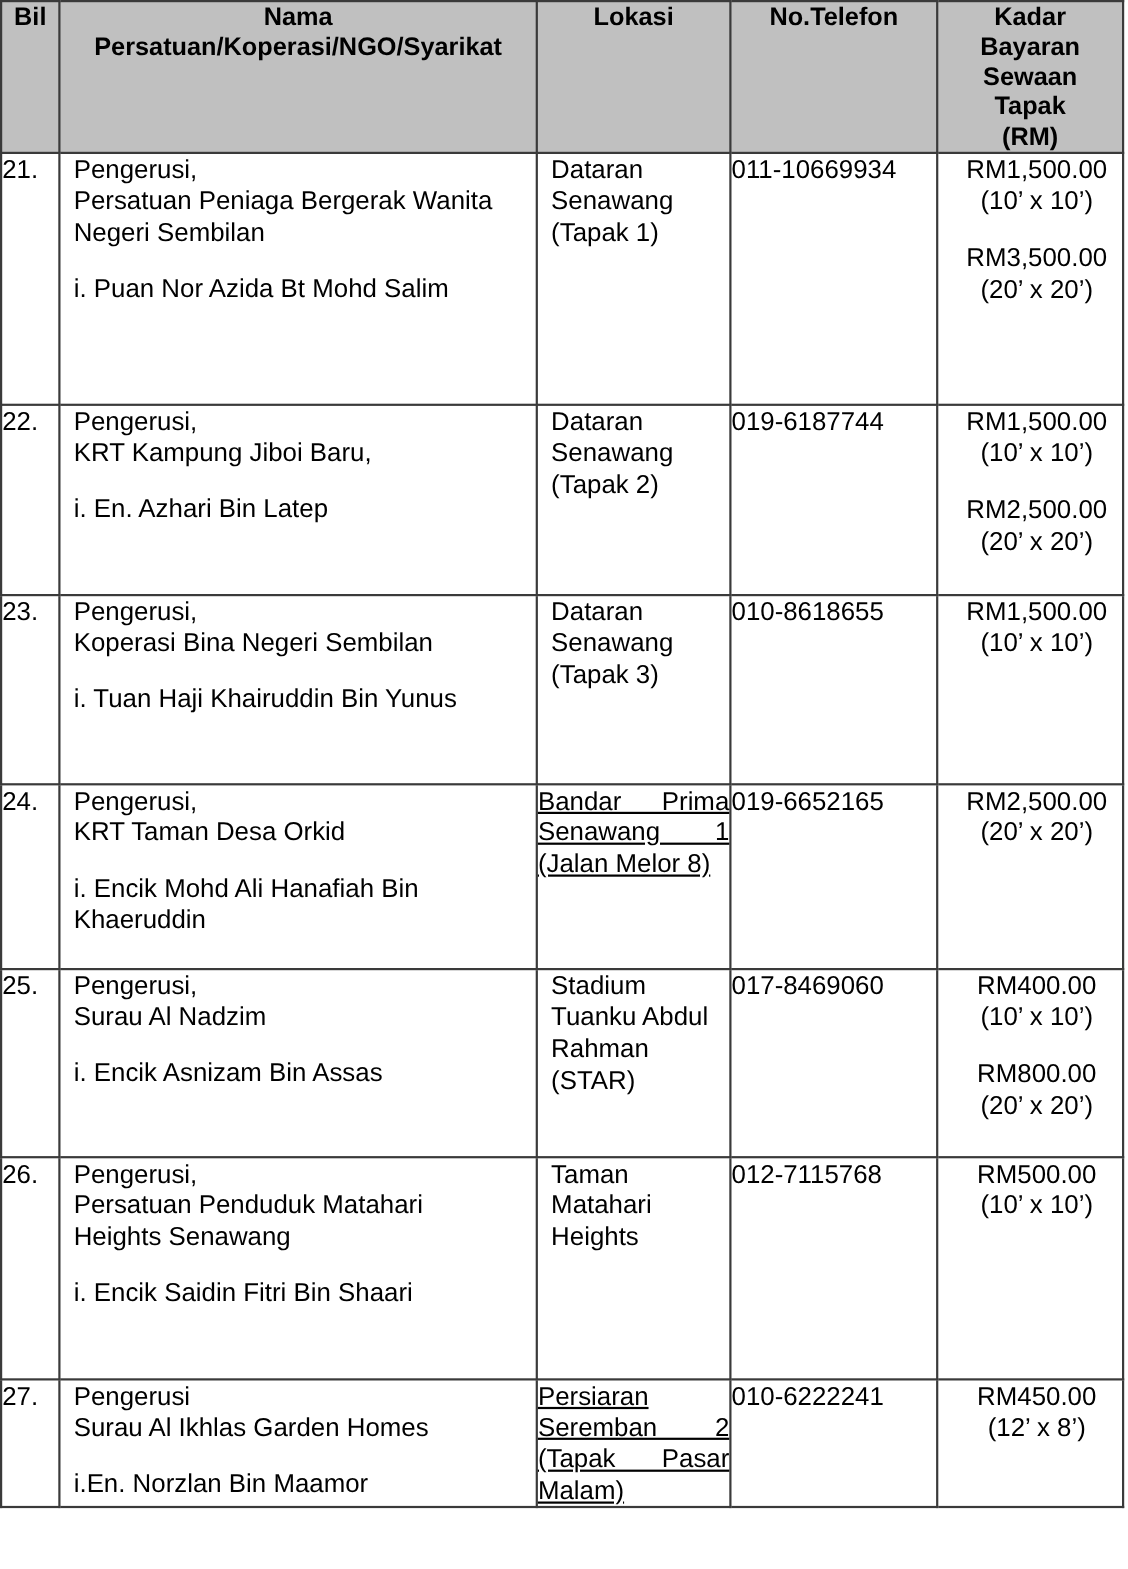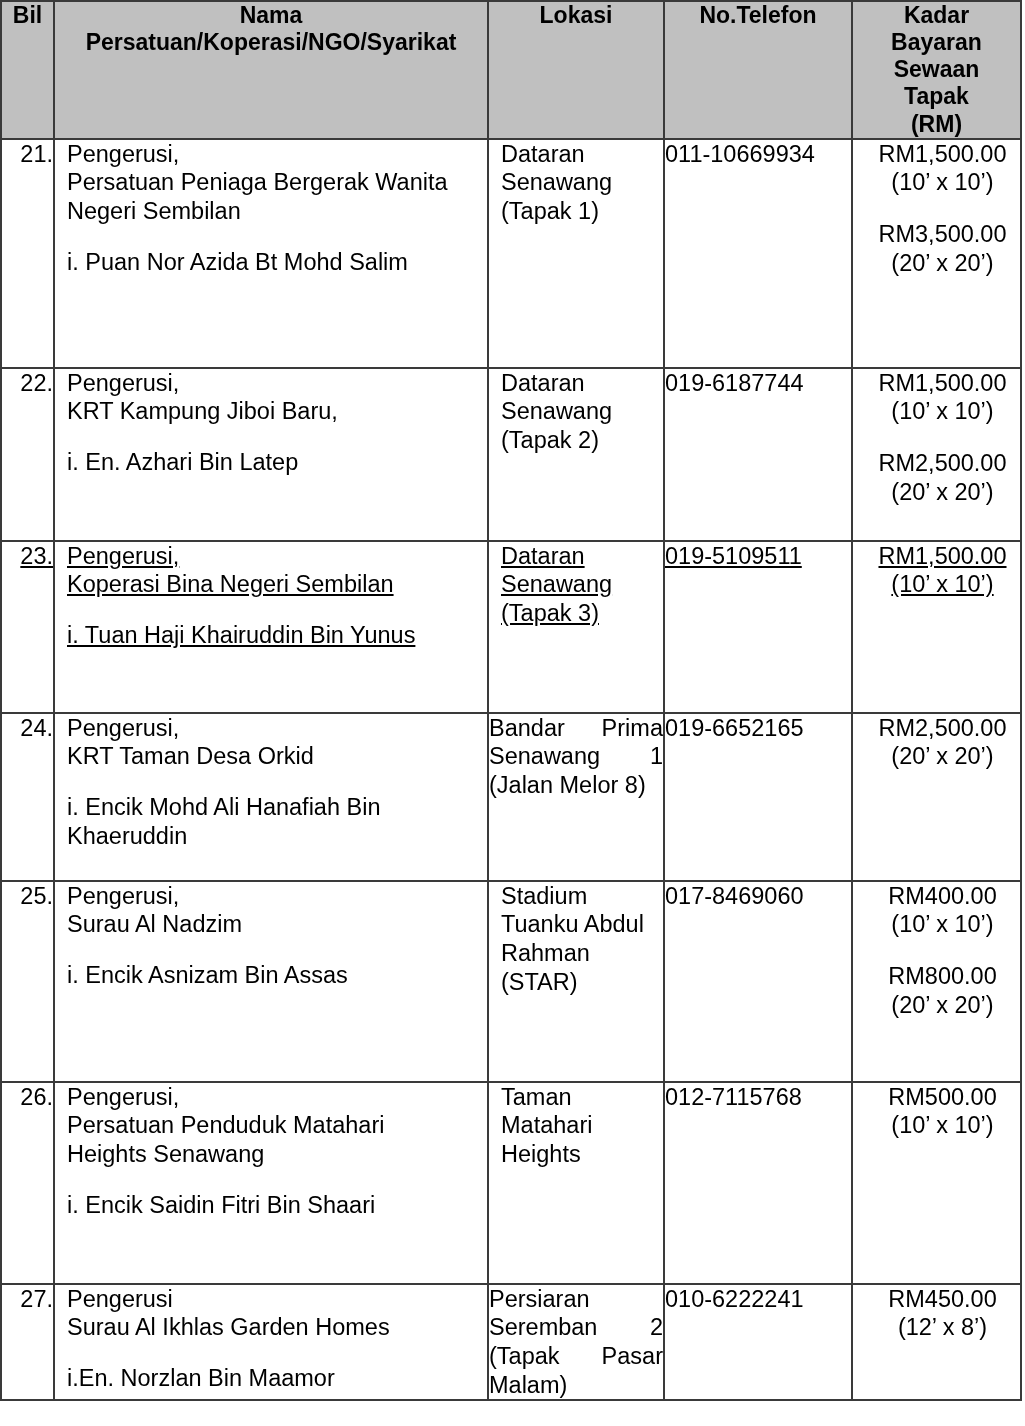--- a/index.html
+++ b/index.html
@@ -50,36 +50,37 @@
     height: 124px;
   }
   th .hdr-line { display: block; }
 
   tbody td {
     font-size: 23.5px;
     line-height: 1.22;
     padding: 8px 7px 8px 9px;
   }
   td.bil {
-    text-align: right;
+    text-align: left;
     padding-right: 9px;
     padding-left: 3px;
     white-space: nowrap;
   }
   td.nama {
     text-align: left;
     padding-left: 11px;
   }
   td.lokasi {
     text-align: left;
     padding-left: 11px;
   }
   td.lokasi.justify {
     text-align: justify;
     text-align-last: left;
+    text-decoration: underline;
   }
   td.telefon {
     text-align: left;
     padding-left: 12px;
     white-space: nowrap;
   }
   td.kadar {
     text-align: center;
   }
   .ln { display: block; padding-left: 12px; }
@@ -164,34 +165,34 @@
         <td class="telefon">019-6187744</td>
         <td class="kadar">
           <span class="ln">RM1,500.00</span>
           <span class="ln">(10’ x 10’)</span>
           <span class="rategap"></span>
           <span class="ln">RM2,500.00</span>
           <span class="ln">(20’ x 20’)</span>
         </td>
       </tr>
 
-      <tr style="height:172px;text-decoration:underline;">
+      <tr style="height:172px;">
         <td class="bil">23.</td>
         <td class="nama">
           <span class="ln">Pengerusi,</span>
           <span class="ln">Koperasi Bina Negeri Sembilan</span>
           <span class="gap"></span>
           <span class="ln">i. Tuan Haji Khairuddin Bin Yunus</span>
         </td>
         <td class="lokasi">
           <span class="ln">Dataran</span>
           <span class="ln">Senawang</span>
           <span class="ln">(Tapak 3)</span>
         </td>
-        <td class="telefon">019-5109511</td>
+        <td class="telefon">010-8618655</td>
         <td class="kadar">
           <span class="ln">RM1,500.00</span>
           <span class="ln">(10’ x 10’)</span>
         </td>
       </tr>
 
       <tr style="height:168px;">
         <td class="bil">24.</td>
         <td class="nama">
           <span class="ln">Pengerusi,</span>
@@ -200,21 +201,21 @@
           <span class="ln">i. Encik Mohd Ali Hanafiah Bin Khaeruddin</span>
         </td>
         <td class="lokasi justify">Bandar Prima Senawang 1 (Jalan Melor 8)</td>
         <td class="telefon">019-6652165</td>
         <td class="kadar">
           <span class="ln">RM2,500.00</span>
           <span class="ln">(20’ x 20’)</span>
         </td>
       </tr>
 
-      <tr style="height:201px;">
+      <tr style="height:171px;">
         <td class="bil">25.</td>
         <td class="nama">
           <span class="ln">Pengerusi,</span>
           <span class="ln">Surau Al Nadzim</span>
           <span class="gap"></span>
           <span class="ln">i. Encik Asnizam Bin Assas</span>
         </td>
         <td class="lokasi">
           <span class="ln">Stadium</span>
           <span class="ln">Tuanku Abdul</span>

